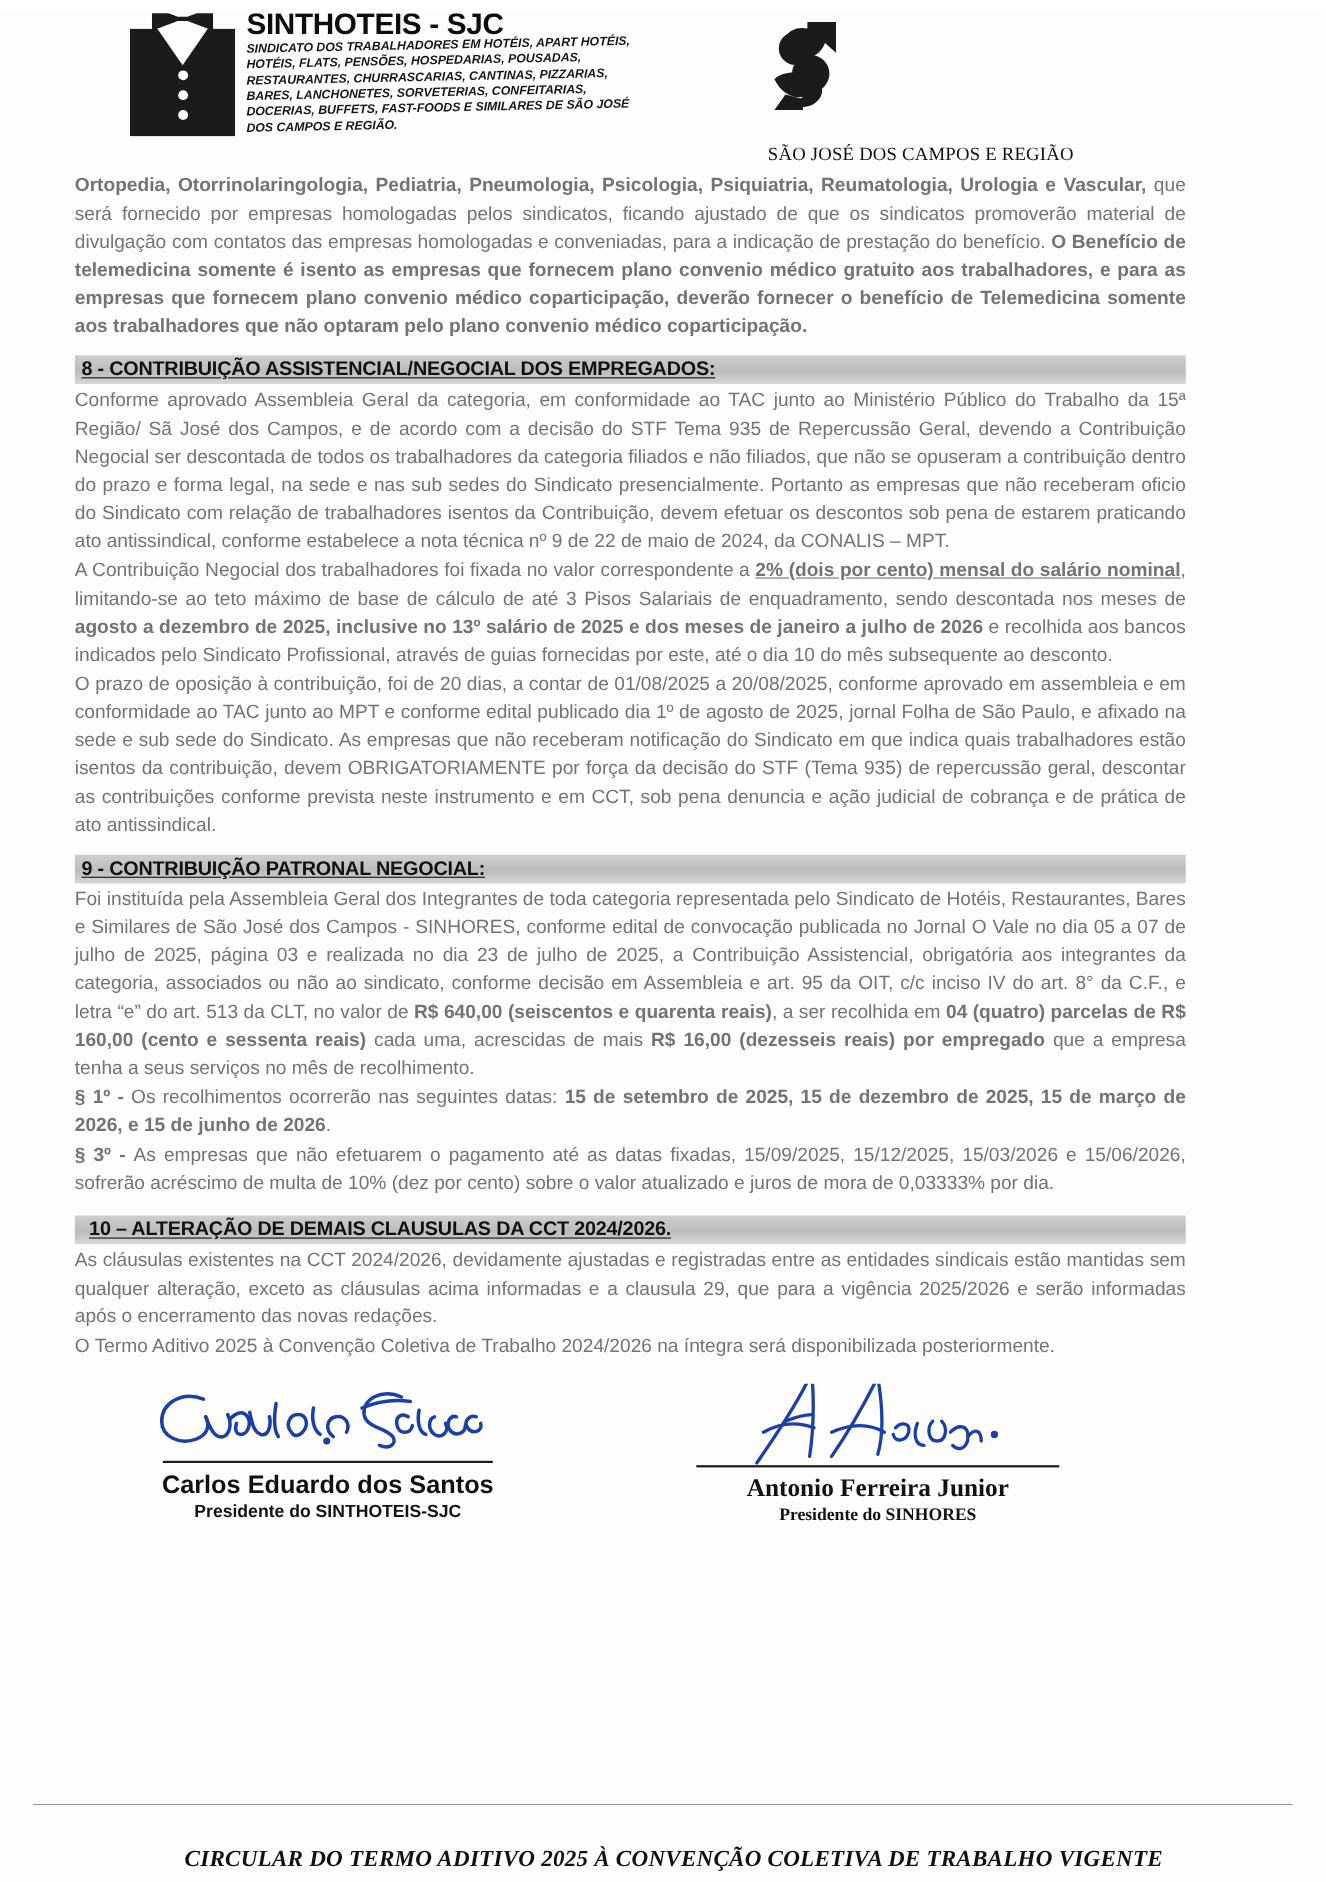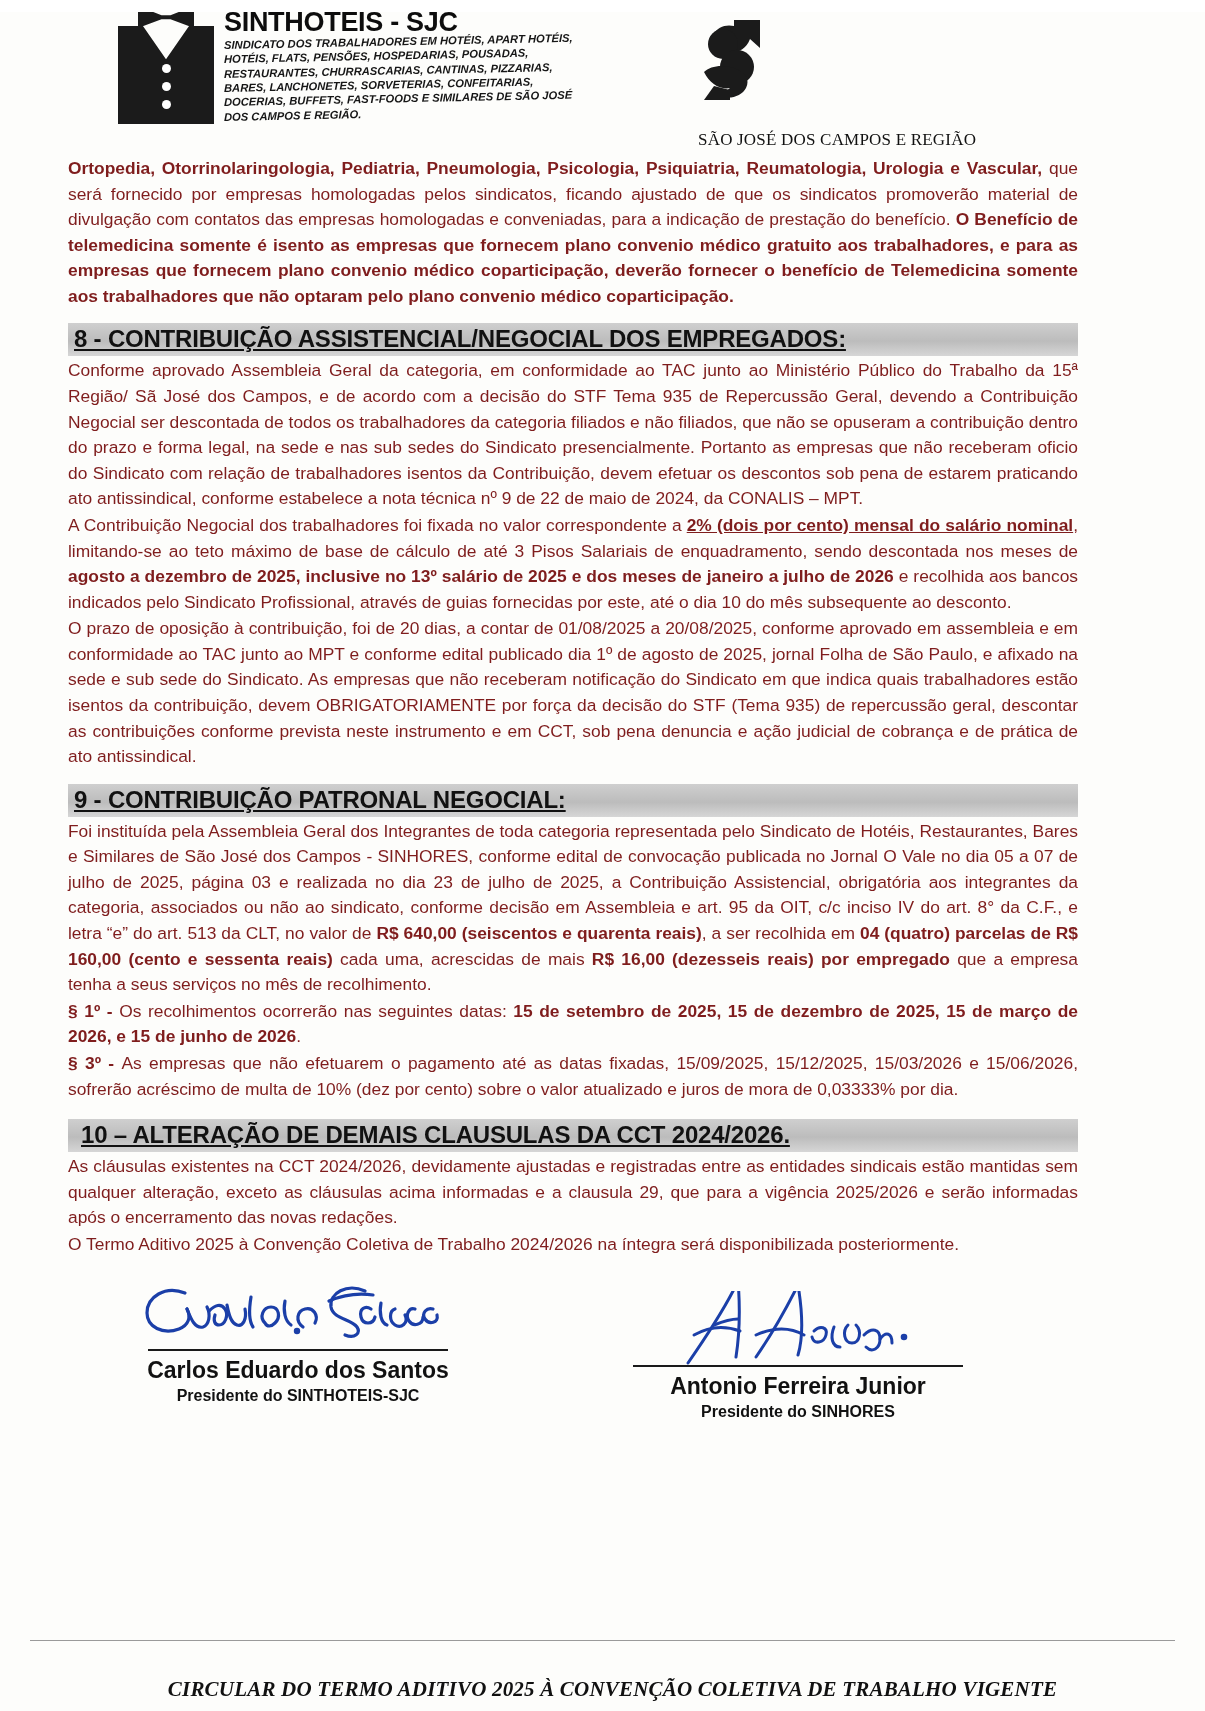--- a/index.html
+++ b/index.html
@@ -132,31 +132,31 @@
     position: absolute;
     left: 68px;
     top: 144px;
     width: 1010px;
   }
   p.para {
     margin: 0 0 0 0;
     font-size: 17.4px;
     line-height: 1.47;
     text-align: justify;
-    color: #7f1d1d;
+    color: #737373;
   }
   p.para + p.para { margin-top: 1px; }
   .b { font-weight: bold; }
   .bu { font-weight: bold; text-decoration: underline; }
 
   .section-head {
     margin: 14px 0 2px 0;
     background: linear-gradient(to bottom, #cfcfcf 0%, #bcbcbc 55%, #d6d6d6 100%);
     padding: 2px 6px 3px 6px;
-    font-size: 24px;
+    font-size: 18px;
     font-weight: bold;
     letter-spacing: -0.2px;
   }
   .section-head span.t {
     text-decoration: underline;
     text-underline-offset: 2px;
   }
 
   .gap-top { margin-top: 17px; padding-left: 13px; }
 
@@ -167,21 +167,21 @@
     position: relative;
     margin-top: 18px;
     height: 170px;
   }
   .sig-block {
     position: absolute;
     width: 380px;
     text-align: center;
   }
   .sig-block.left  { left: 40px;  top: 0; }
-  .sig-block.right { left: 540px; top: 16px; }
+  .sig-block.right { left: 540px; top: 4px; font-family: Liberation Serif, serif; }
   .sig-ink {
     height: 74px;
     position: relative;
   }
   .sig-line {
     border-bottom: 2px solid #1a1a1a;
     width: 300px;
     margin: 0 auto;
   }
   .sig-block.right .sig-line { width: 330px; }

